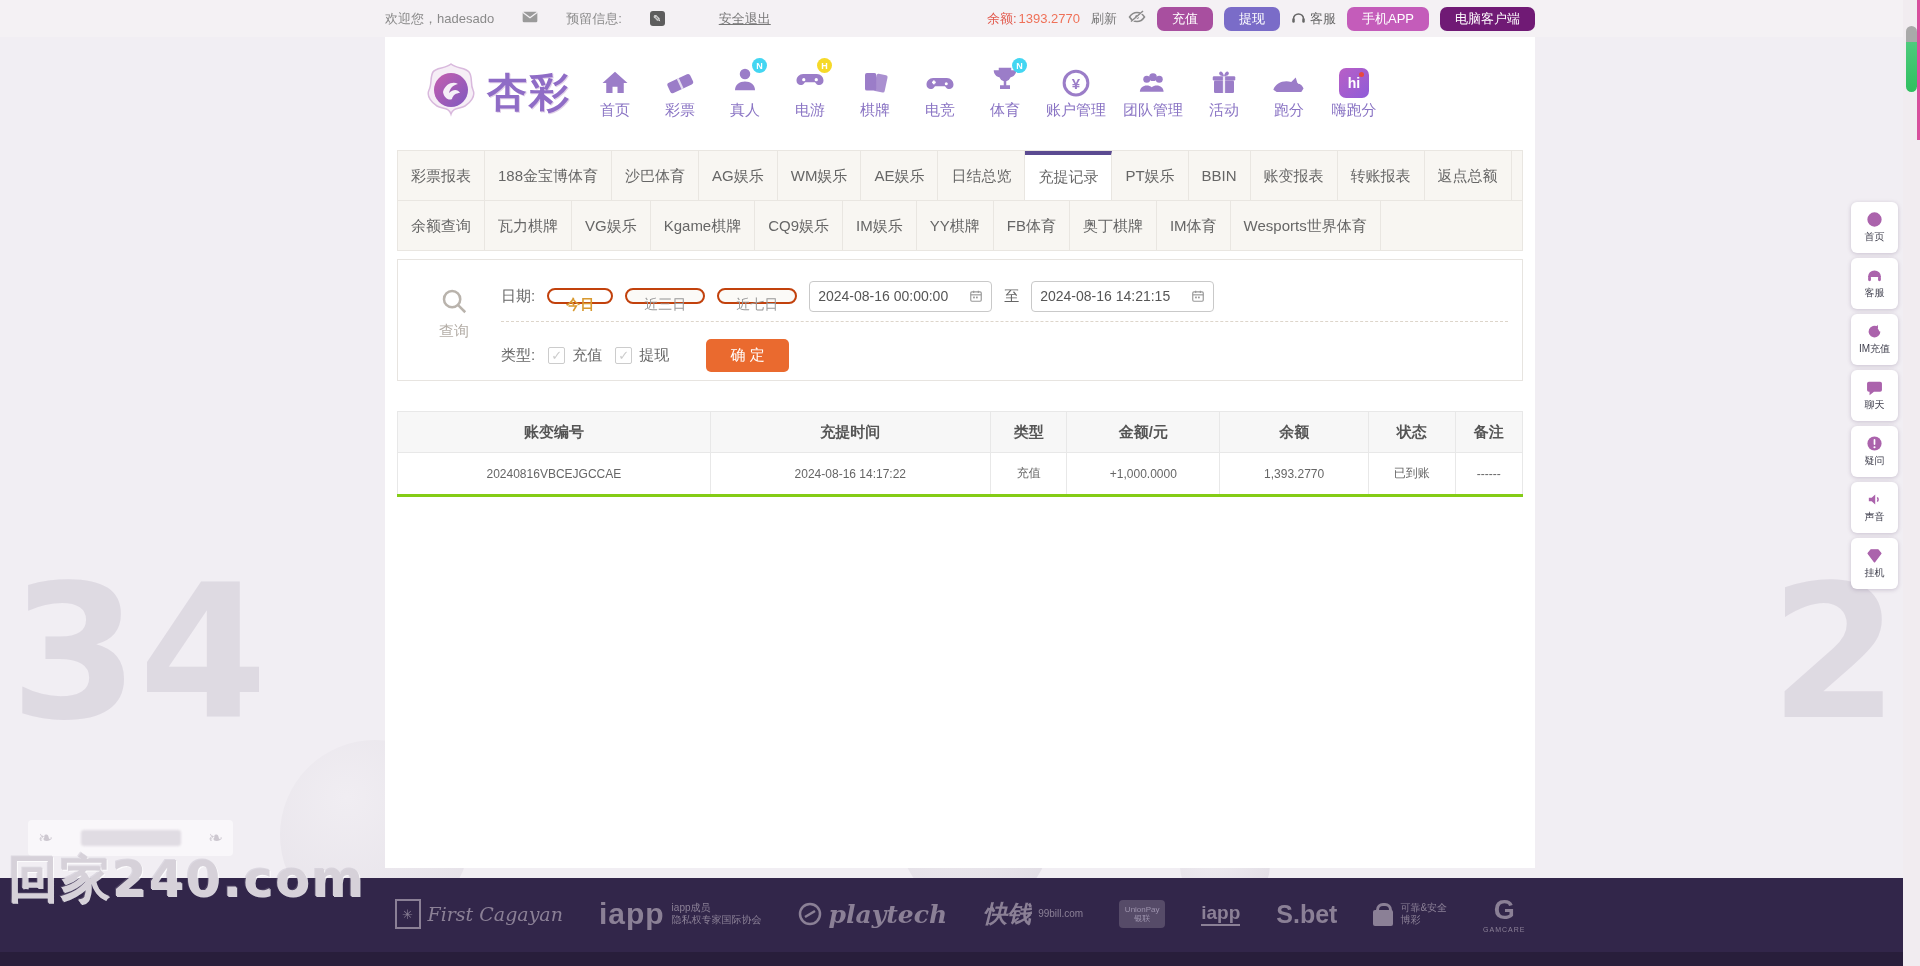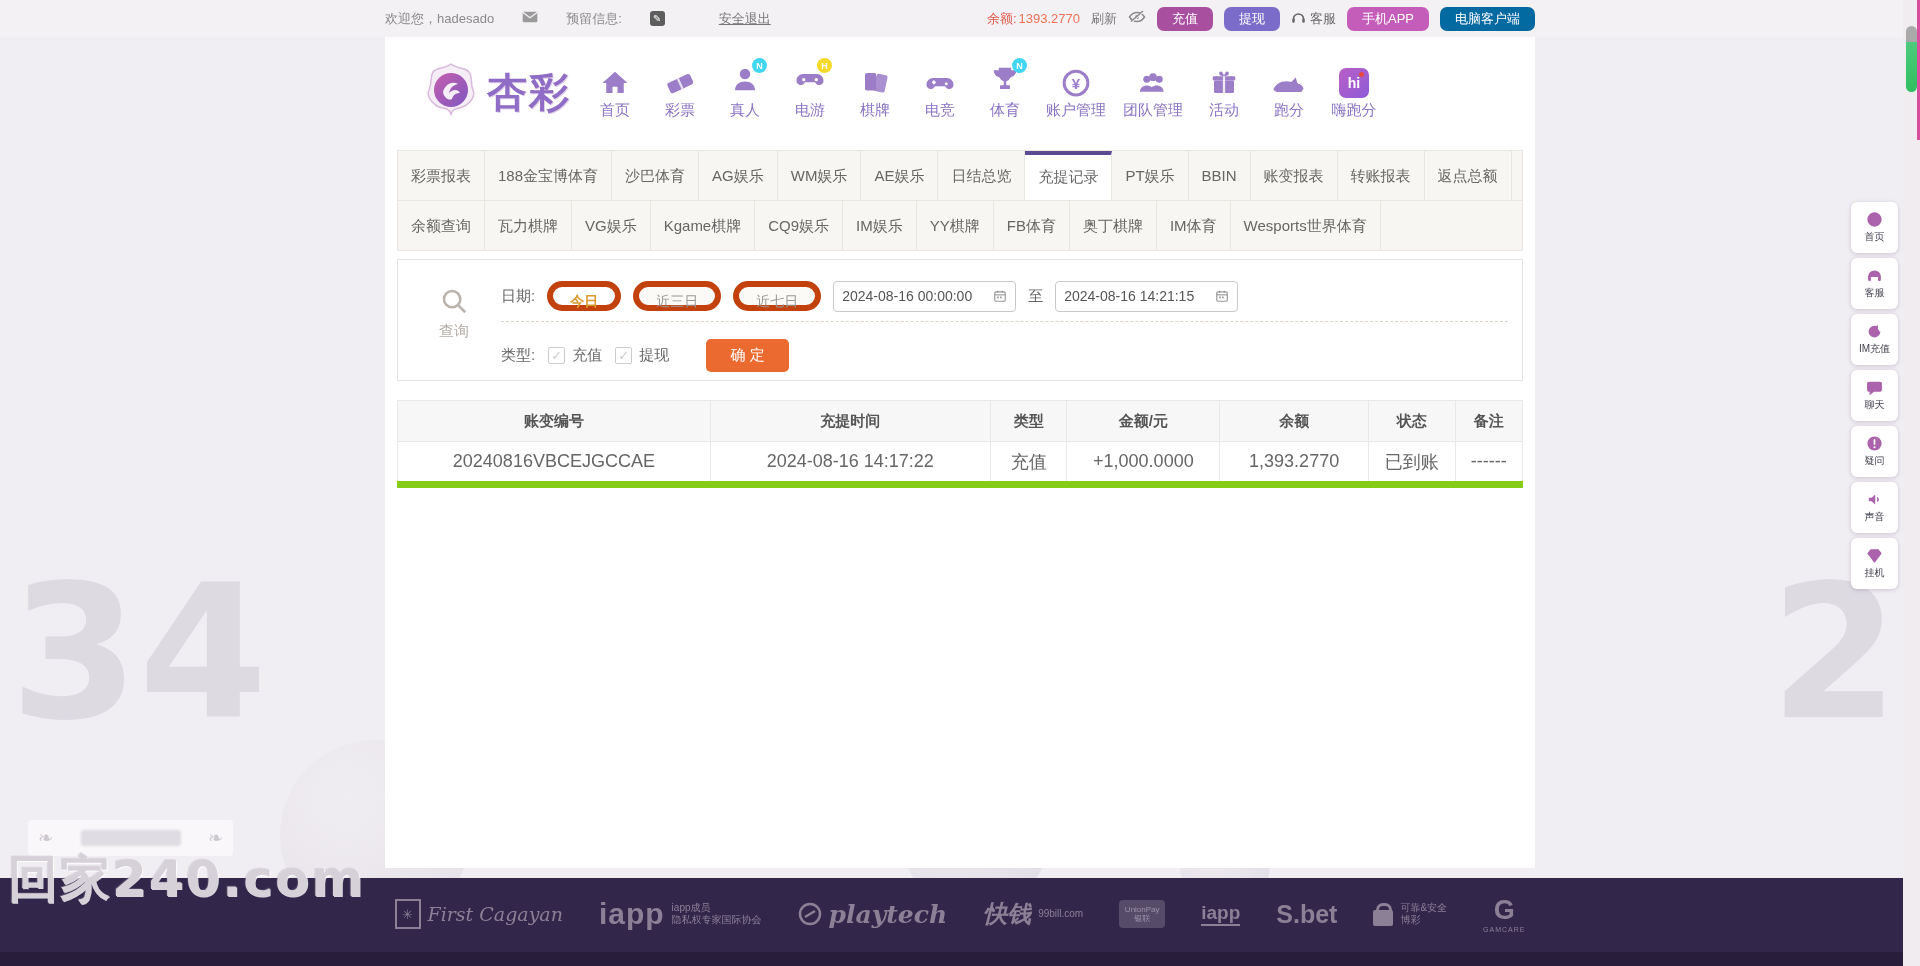--- a/index.html
+++ b/index.html
@@ -18,21 +18,21 @@
   .tb-left { display:flex; align-items:center; gap:28px; }
   .tb-right { margin-left:auto; display:flex; align-items:center; gap:11px; }
   .tb-link { color:#777; text-decoration:underline; cursor:pointer; margin-left:26px; }
   .edit-box { width:15px; height:15px; background:#5d5d5d; border-radius:3px; color:#fff; font-size:10px; display:flex; align-items:center; justify-content:center; cursor:pointer; }
   .bal-label { color:#e2574a; }
   .bal-val { color:#ef7158; margin-left:2px; }
   .tb-btn { height:24px; padding:0 15px; border:none; border-radius:7px; color:#fff; font-size:13px; line-height:24px; cursor:pointer; }
   .btn-dep { background:#a84f9f; }
   .btn-wd  { background:#7a6cc8; }
   .btn-app { background:#c45cba; }
-  .btn-pc  { background:#0369a1; }
+  .btn-pc  { background:#701a75; }
   .svc { display:flex; align-items:center; gap:4px; color:#666; }
 
   
   .center-col { position:absolute; top:37px; left:50%; transform:translateX(-50%); width:1150px; height:831px; background:#fff; z-index:2; }
 
   
   .header-row { height:110px; display:flex; align-items:center; padding-left:38px; }
   .logo { display:flex; align-items:center; gap:8px; cursor:pointer; }
   .logo-text { font-size:40px; font-weight:bold; color:#8f6cc6; letter-spacing:2px; font-family:"DejaVu Sans",sans-serif; text-shadow:1px 1px 0 rgba(170,120,190,.35); }
   .nav { display:flex; margin-left:20px; align-items:flex-end; gap:17px; }
@@ -52,33 +52,33 @@
   .tab-row { display:flex; }
   .tab-row2 { border-top:1px solid #e9e6e1; }
   .tab { padding:0 13px; height:49px; line-height:49px; font-size:15px; color:#666; border-right:1px solid #e9e6e1; cursor:pointer; white-space:nowrap; }
   .tab.active { background:#fff; border-top:4px solid #5b4a91; line-height:44px; }
 
   .filter-panel { margin-top:8px; border:1px solid #e7e4e0; height:122px; position:relative; background:#fff; }
   .search-zone { position:absolute; left:25px; top:26px; width:62px; text-align:center; color:#b3ada6; }
   .search-zone .sq-label { font-size:15px; display:block; margin-top:2px; }
   .f-row1 { position:absolute; left:103px; top:14px; height:44px; display:flex; align-items:center; gap:12px; }
   .f-label { font-size:15px; color:#666; }
-  .chip { height:30px; padding:0 17px; border:6px solid #c2410c; border-radius:16px; background:#fbfaf7; color:#999; font-size:14px; line-height:28px; cursor:pointer; }
+  .chip { height:16px; padding:0 17px; border:2px solid #c2410c; border-radius:16px; background:#fbfaf7; color:#999; font-size:14px; line-height:28px; cursor:pointer; }
   .chip.active { color:#d8992f; background:#fff; font-weight:bold; }
   .dinput { height:31px; width:183px; border:1px solid #c9c9c9; border-radius:4px; background:#fff; display:flex; align-items:center; justify-content:space-between; padding:0 8px; color:#555; font-size:14px; cursor:text; }
   .dash-div { position:absolute; left:103px; right:14px; top:61px; border-top:1px dashed #ddd5ca; }
   .f-row2 { position:absolute; left:103px; top:72px; height:46px; display:flex; align-items:center; gap:13px; }
   .ck-group { display:flex; align-items:center; gap:7px; cursor:pointer; }
   .ckbox { width:17px; height:17px; border:1px solid #ccc; background:#fff; border-radius:2px; color:#ccc; font-size:13px; line-height:15px; text-align:center; }
   .ck-label { font-size:15px; color:#666; }
   .confirm-btn { margin-left:24px; width:83px; height:33px; background:#ea6a2f; border:none; border-radius:5px; color:#fff; font-size:15px; cursor:pointer; }
 
-  table.rec { margin-top:19px; width:100%; border-collapse:collapse; border:1px solid #e8e8e8; table-layout:fixed; }
+  table.rec { margin-top:30px; width:100%; border-collapse:collapse; border:1px solid #e8e8e8; table-layout:fixed; }
   table.rec th { height:41px; background:#f7f7f7; font-size:15px; color:#555; font-weight:bold; border:1px solid #e8e8e8; }
-  table.rec td { height:43px; text-align:center; font-size:18px; color:#666; border-right:1px solid #e8e8e8; border-bottom:7px solid #84cc16; background:#fff; }
+  table.rec td { height:43px; text-align:center; font-size:12px; color:#666; border-right:1px solid #e8e8e8; border-bottom:3px solid #84cc16; background:#fff; }
   .amt { color:#e03c3c; }
   .ok { color:#4aa54a; }
   .remark { color:#999; }
 
   .pagination { margin-top:18px; display:flex; justify-content:flex-end; align-items:center; gap:9px; font-size:13px; color:#999; }
   .page-btn { width:27px; height:27px; background:#f4942c; border-radius:3px; color:#fff; text-align:center; line-height:27px; font-size:14px; cursor:pointer; }
 
   
   .side-float { position:absolute; right:22px; top:202px; width:47px; z-index:6; }
   .side-item { height:51px; margin-bottom:5px; background:#fff; border-radius:6px; box-shadow:0 1px 4px rgba(100,80,120,.28); display:flex; flex-direction:column; align-items:center; justify-content:center; gap:2px; cursor:pointer; }

